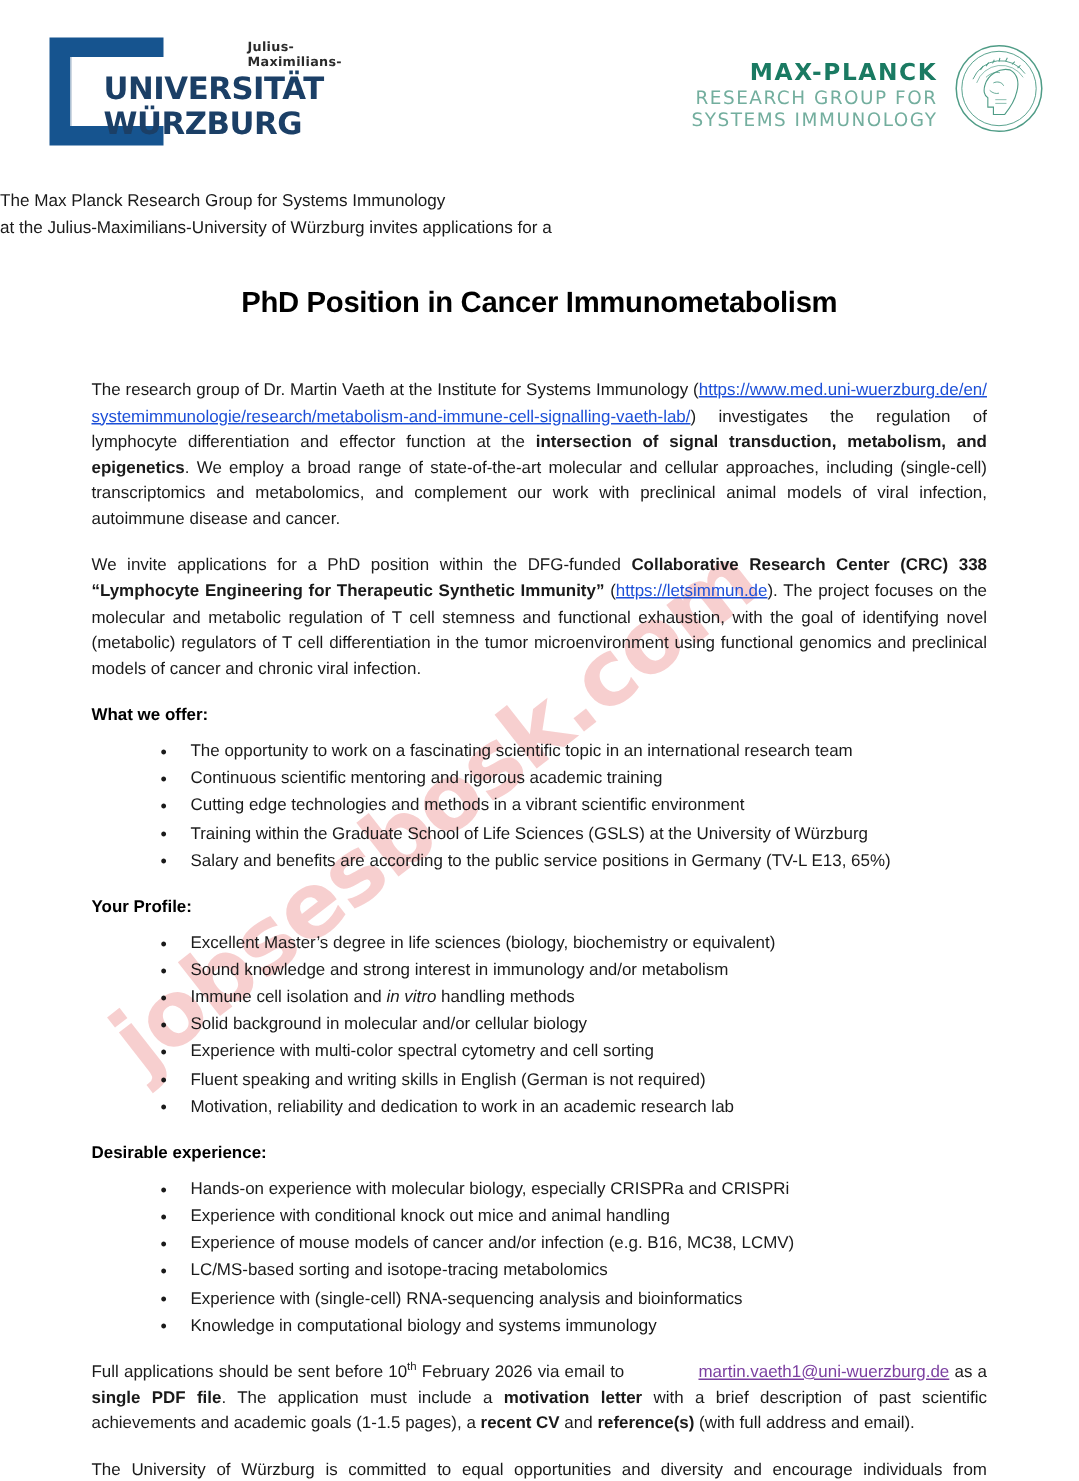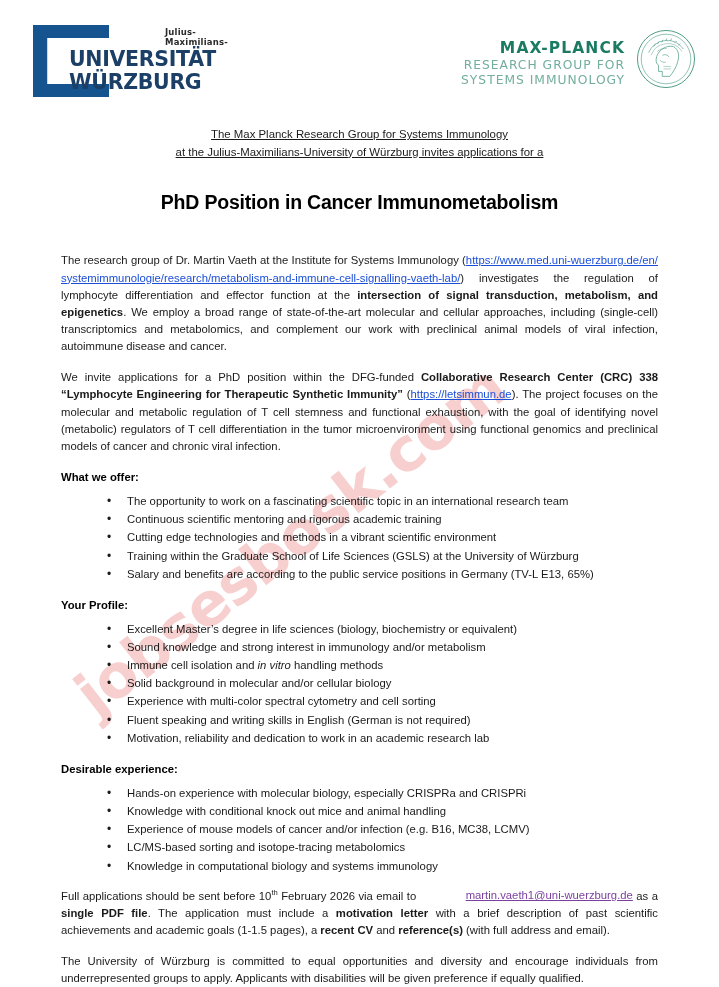--- a/index.html
+++ b/index.html
@@ -127,26 +127,24 @@
     line-height: 1.2;
   }
   .mp-seal {
     width: 62px;
     height: 62px;
     flex: 0 0 auto;
   }
 
   
   .intro {
-    text-align: center;
     margin-top: 18px;
     font-size: 11.4px;
     line-height: 1.55;
     color: #1a1a1a;
-    text-decoration: underline;
   }
   h1.title {
     text-align: center;
     font-size: 19.5px;
     font-weight: 700;
     margin: 30px 0 0 0;
     letter-spacing: -0.2px;
     color: #000000;
   }
 
@@ -276,23 +274,24 @@
       <li><span>Immune cell isolation and </span><i>in vitro</i><span> handling methods</span></li>
       <li>Solid background in molecular and/or cellular biology</li>
       <li>Experience with multi-color spectral cytometry and cell sorting</li>
       <li>Fluent speaking and writing skills in English (German is not required)</li>
       <li>Motivation, reliability and dedication to work in an academic research lab</li>
     </ul>
 
     <div class="sec-head">Desirable experience:</div>
     <ul class="bullets">
       <li>Hands-on experience with molecular biology, especially CRISPRa and CRISPRi</li>
-      <li>Knowledge with conditional knock out mice and animal handling</li>
+      <li>Experience with conditional knock out mice and animal handling</li>
       <li>Experience of mouse models of cancer and/or infection (e.g. B16, MC38, LCMV)</li>
       <li>LC/MS-based sorting and isotope-tracing metabolomics</li>
+      <li>Experience with (single-cell) RNA-sequencing analysis and bioinformatics</li>
       <li>Knowledge in computational biology and systems immunology</li>
     </ul>
 
     <p class="para closing"><span>Full applications should be sent before 10</span><sup>th</sup><span> February 2026 via email to </span><a class="link-visited" href="#">martin.vaeth1@uni-wuerzburg.de</a><span> as a </span><b>single PDF file</b><span>. The application must include a </span><b>motivation letter</b><span> with a brief description of past scientific achievements and academic goals (1-1.5 pages), a </span><b>recent CV</b><span> and </span><b>reference(s)</b><span> (with full address and email).</span></p>
 
     <p class="para">The University of Würzburg is committed to equal opportunities and diversity and encourage individuals from underrepresented groups to apply. Applicants with disabilities will be given preference if equally qualified.</p>
 
   </div>
 </div>
 

